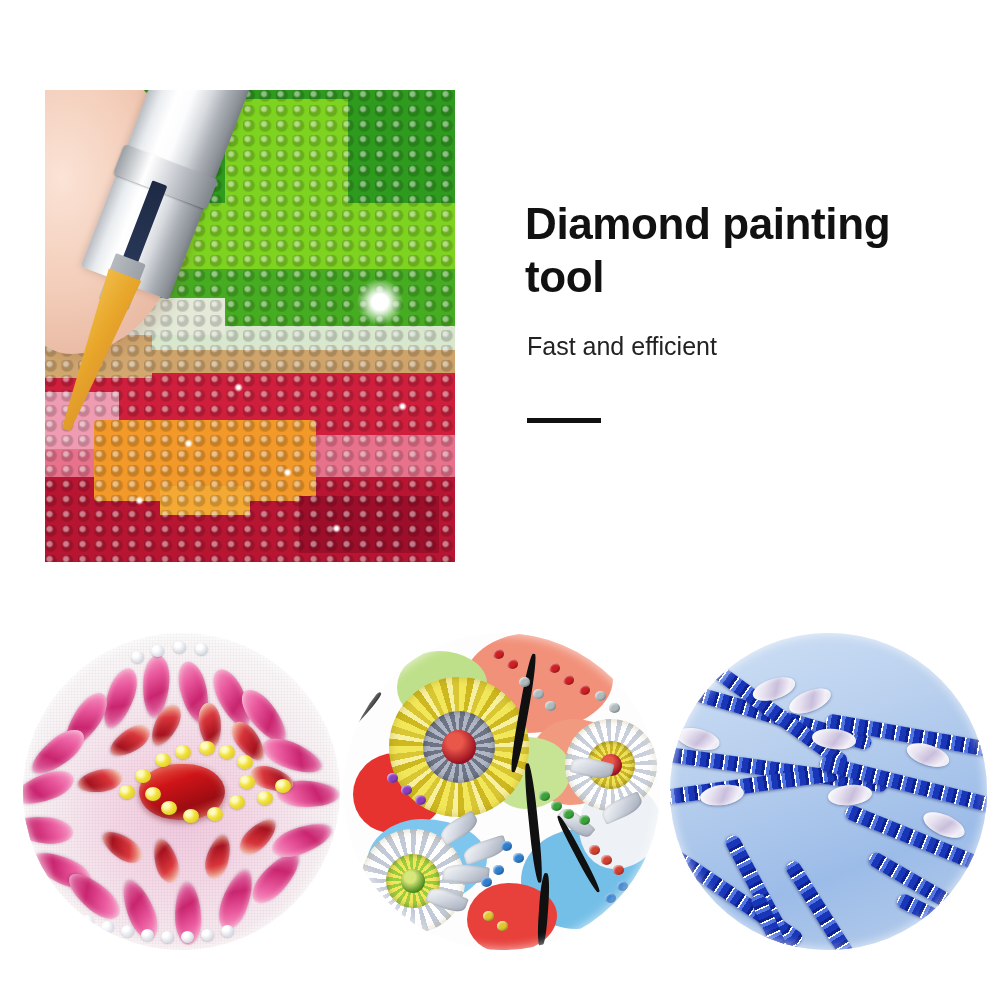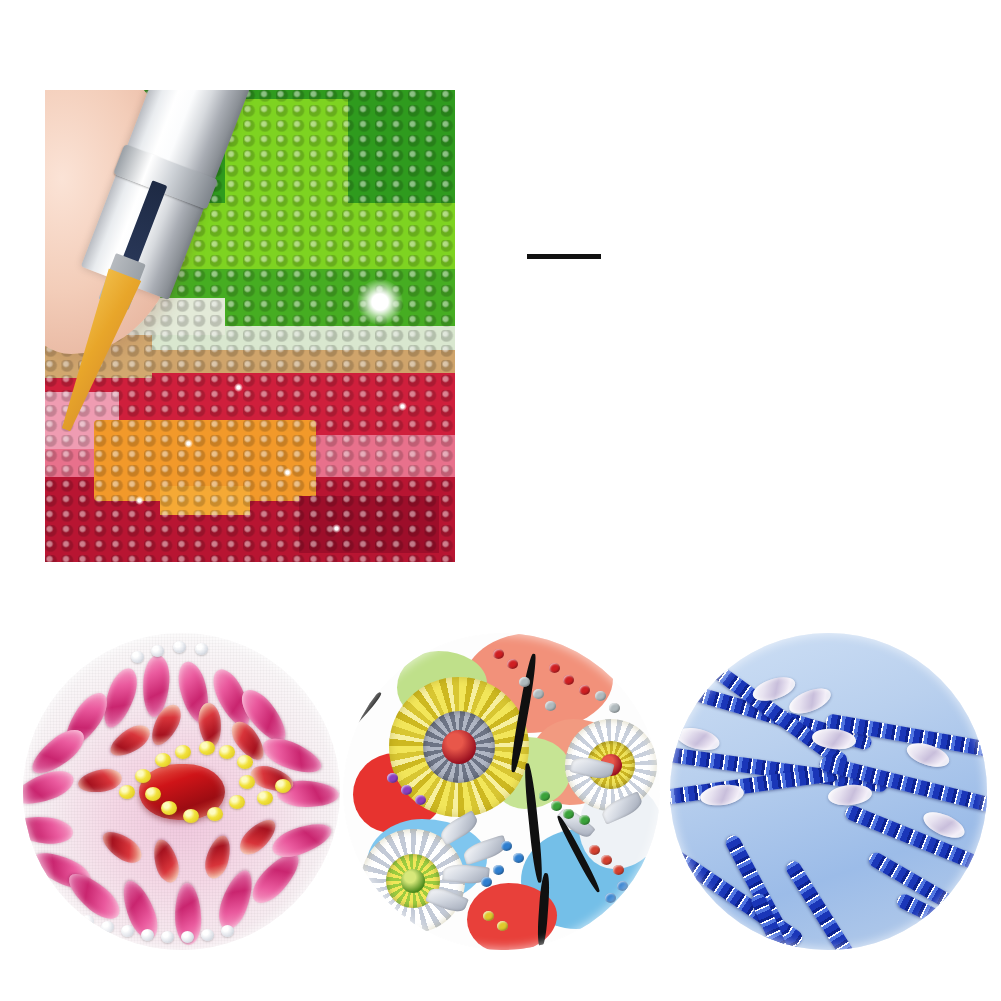--- a/index.html
+++ b/index.html
@@ -403,20 +403,22 @@
     <div class="sparkle" style="left:34%; top:74%;"></div>
     <div class="sparkle" style="left:58%; top:80%;"></div>
     <div class="sparkle" style="left:22%; top:86%;"></div>
     <div class="sparkle" style="left:86%; top:66%;"></div>
     <div class="sparkle" style="left:70%; top:92%;"></div>
     <div class="sparkle" style="left:46%; top:62%;"></div>
   </div>
 </div>
 
 <div class="text-block">
+  <h1 class="headline">Diamond painting tool</h1>
+  <p class="subtitle">Fast and efficient</p>
   <div class="rule"></div>
 </div>
 
 <div class="circle-row">
 
   <div class="circle c1">
     <div class="circle-inner">
       <div class="c1-bg"></div>
       <div class="c1-canvas-tex"></div>
 

